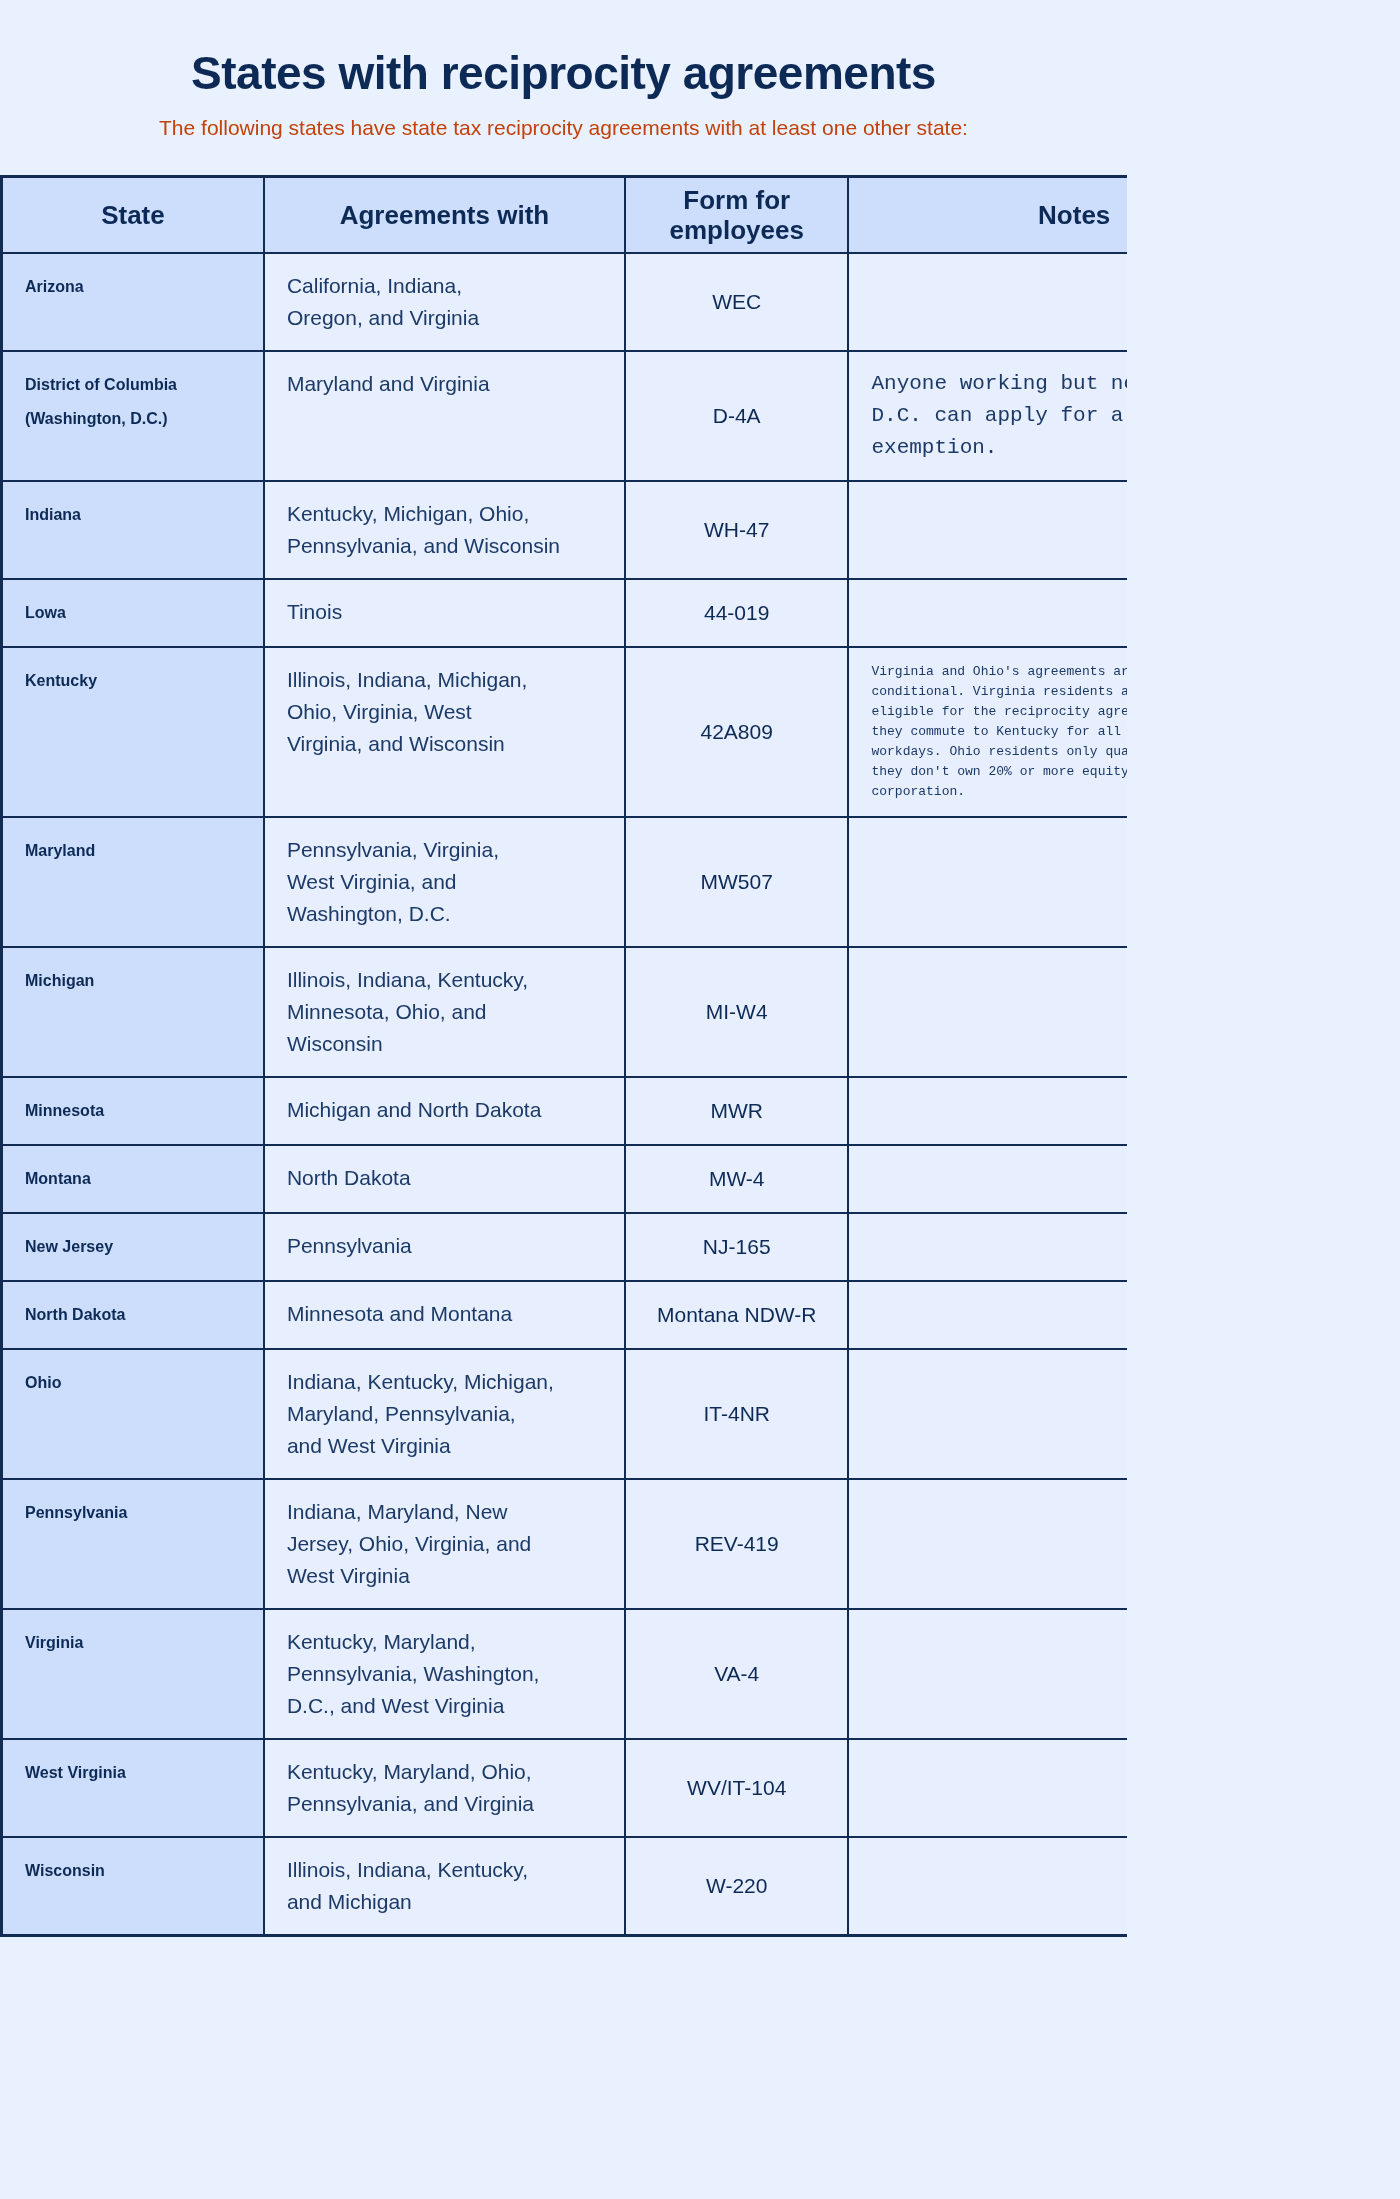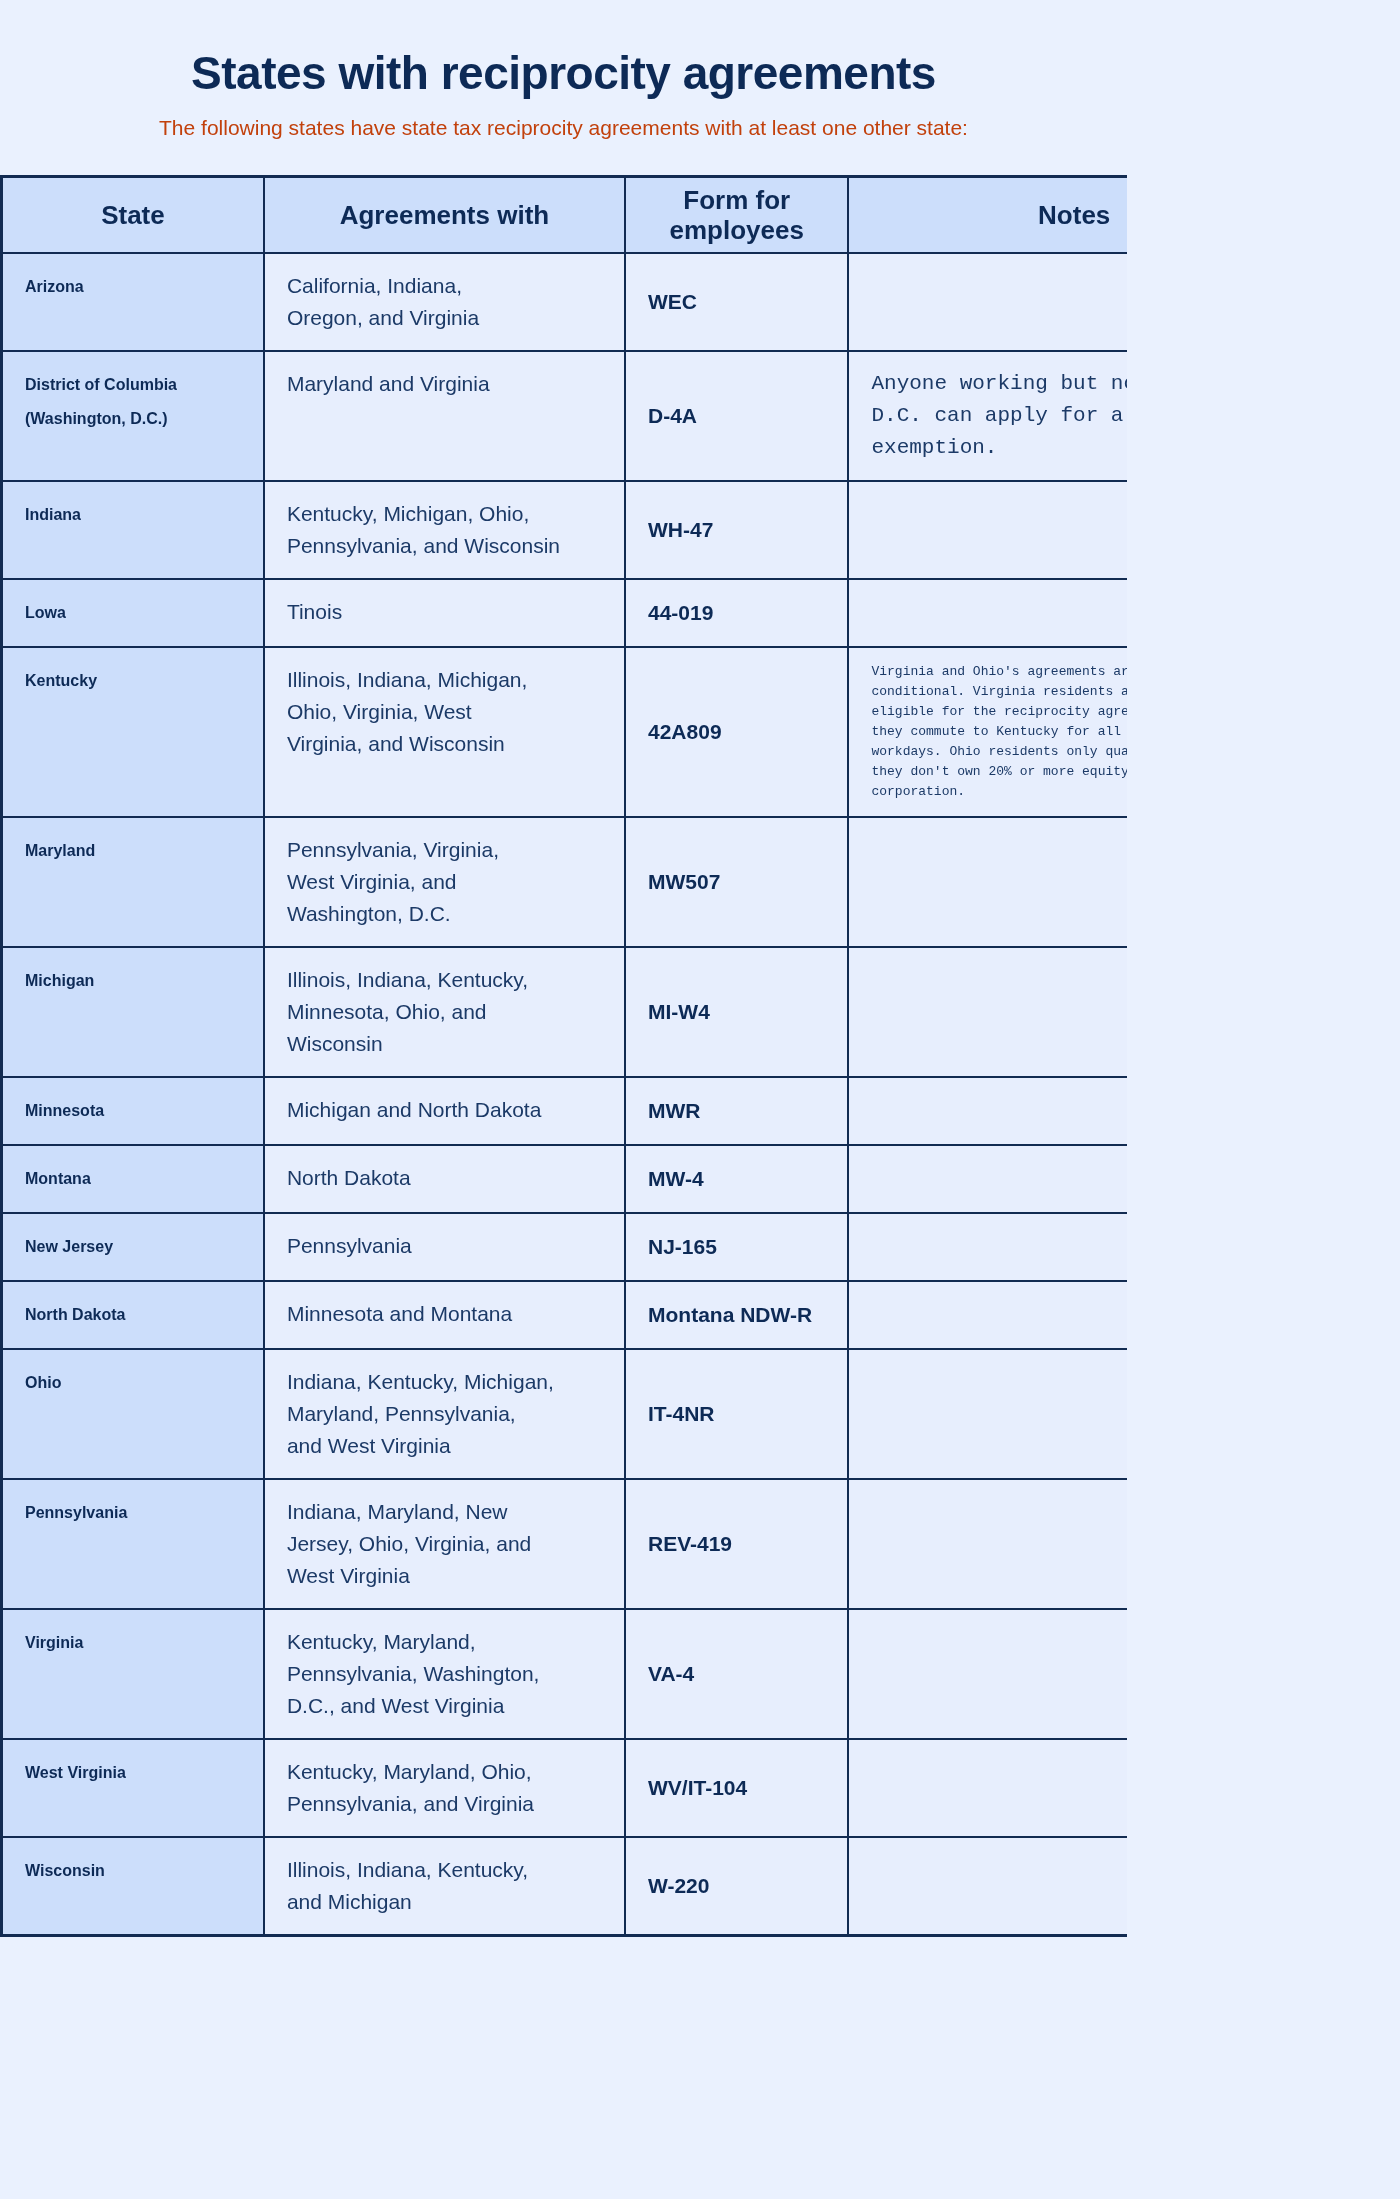--- a/index.html
+++ b/index.html
@@ -72,23 +72,23 @@
     color:var(--navy);
   }
   td.agree{
     background:var(--cell-bg);
     vertical-align:top;
     white-space:pre-line;
     color:var(--body-text);
   }
   td.form{
     background:var(--cell-bg);
-    text-align:left;
+    text-align:center;
     vertical-align:middle;
-    font-weight:700;
+    font-weight:400;
     color:var(--navy);
   }
   td.notes{
     background:var(--cell-bg);
     vertical-align:middle;
     white-space:pre-line;
     color:var(--body-text);
     font-family:Liberation Mono, monospace;
   }
   td.notes.small{

